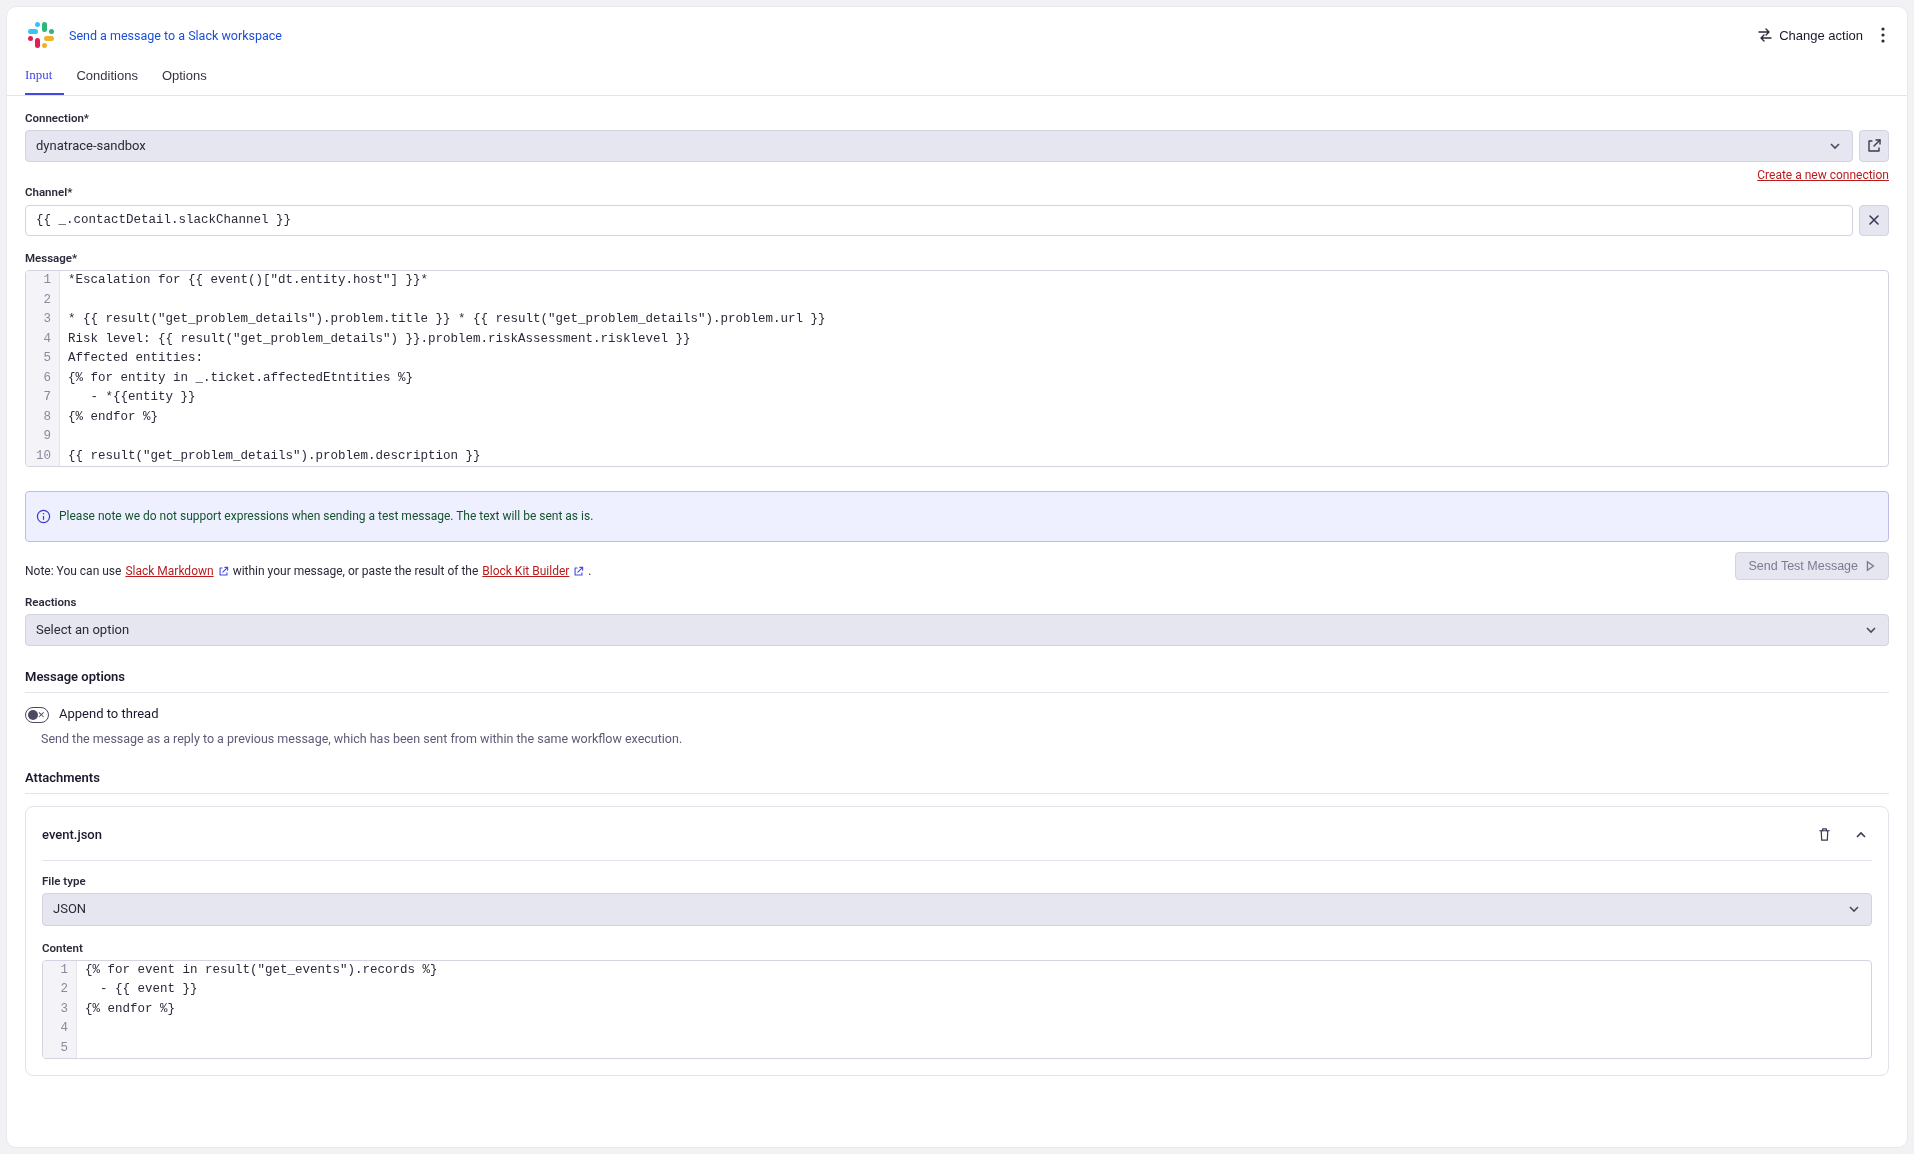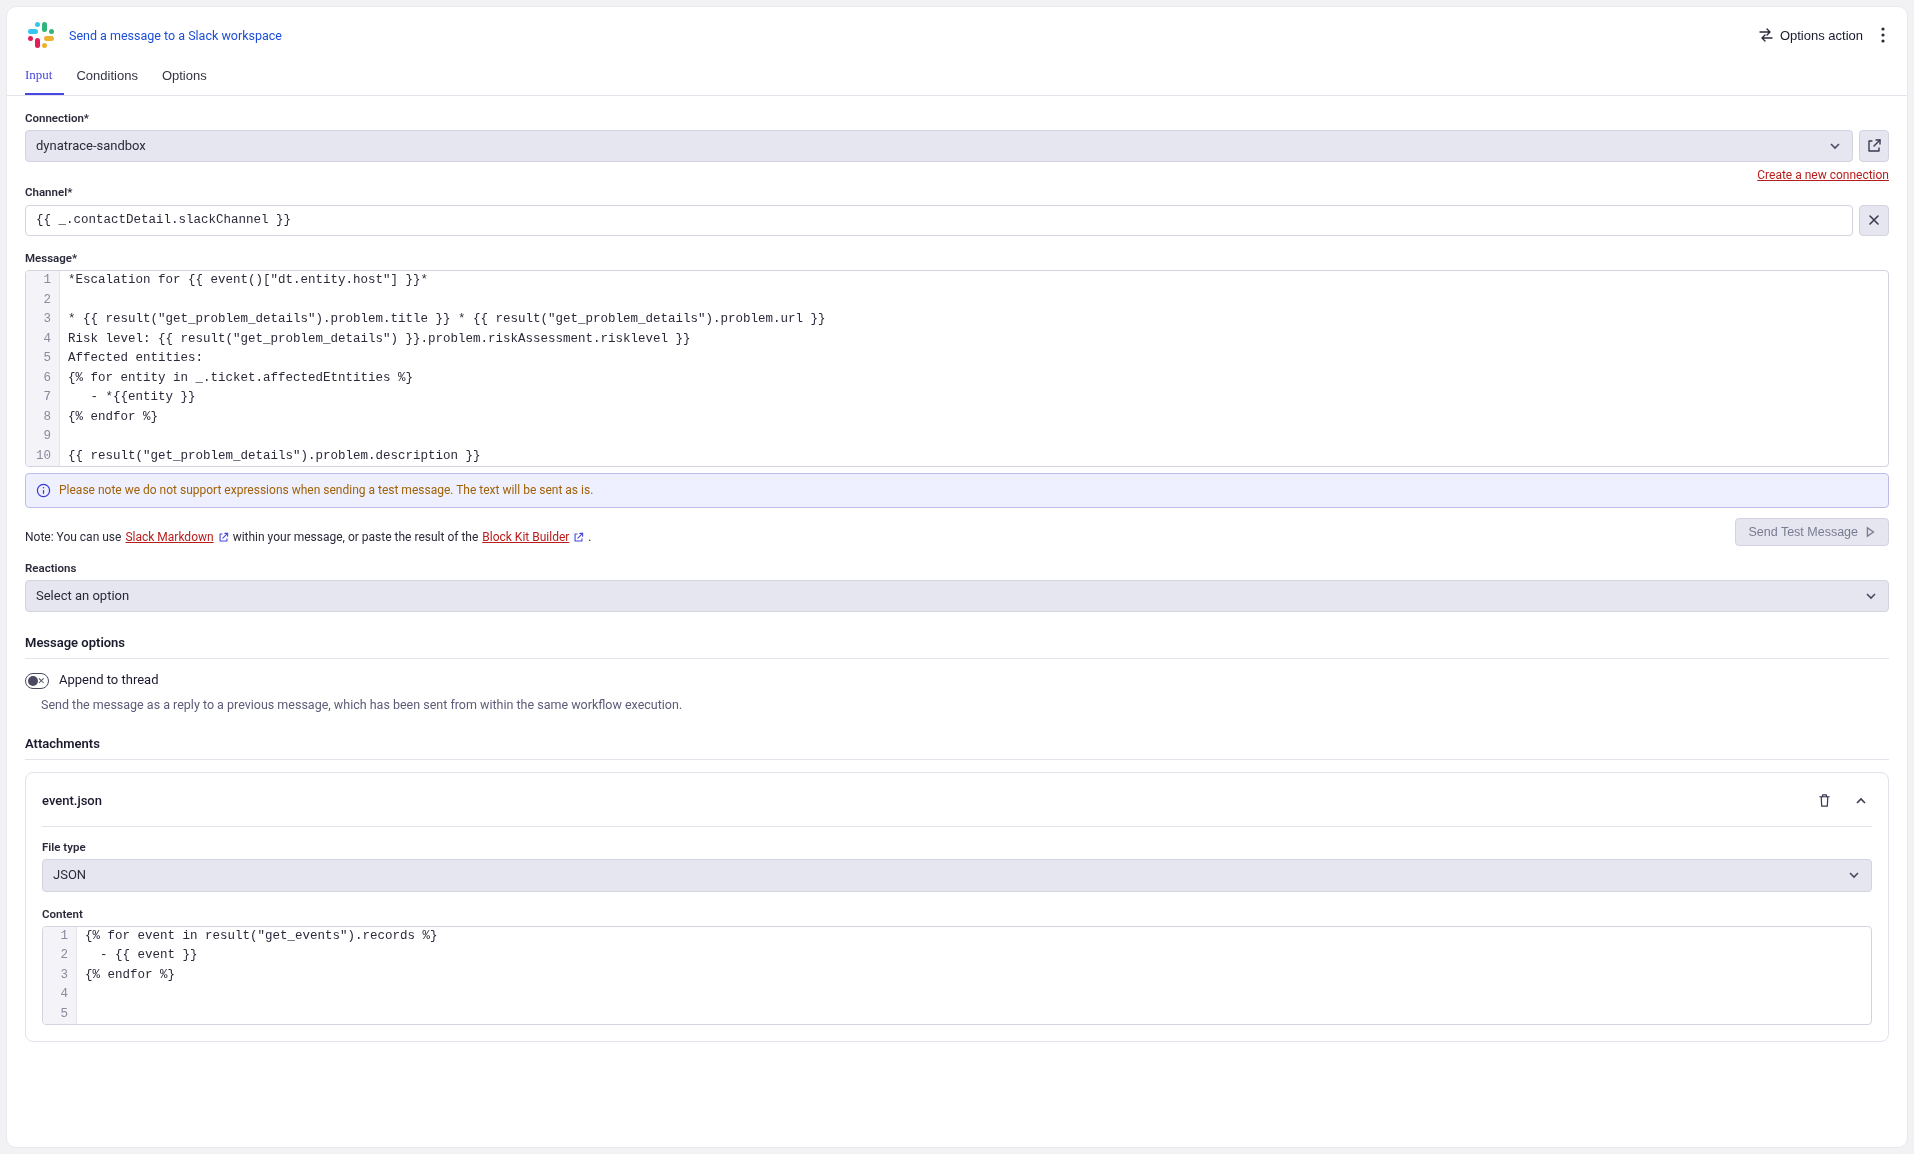--- a/index.html
+++ b/index.html
@@ -81,23 +81,23 @@
     font-size:12.5px; background:#fff;
   }
   .code-row { display:flex; }
   .gutter {
     width:34px; text-align:right; padding:1px 8px 1px 0;
     color:#8a8aa0; background:#f3f3f8; border-right:1px solid #e3e3ec;
     user-select:none;
   }
   .code-line { padding:1px 8px; white-space:pre; flex:1; color:#2a2a3a; }
   .info-banner {
-    margin-top:6px; border:1px solid #bdbde8; background:#eef0ff;
-    border-radius:4px; padding:8px 10px; display:flex; gap:8px; align-items:center;
-    color:#a16207; font-size:12px;
+    margin-top:24px; border:1px solid #bdbde8; background:#eef0ff;
+    border-radius:4px; padding:16px 10px; display:flex; gap:8px; align-items:center;
+    color:#14532d; font-size:12px;
   }
   .note-row { display:flex; align-items:flex-end; gap:4px; margin-top:10px; font-size:12px; color:#2a2a3a; flex-wrap:wrap;}
   .note-row .link { font-size:12px; display:inline-flex; align-items:center; gap:4px;}
   .send-test {
     margin-left:auto; background:#e6e6f0; border:1px solid #d3d3e2; border-radius:4px;
     padding:6px 12px; color:#7a7a92; font-size:12.5px; display:flex; align-items:center; gap:6px;
     cursor:pointer;
   }
   .section-title { font-size:13px; font-weight:600; margin:22px 0 6px; color:#1a1a2e; }
   .divider { height:1px; background:#e3e3ec; margin:6px 0 12px; }
@@ -144,21 +144,21 @@
       <div class="subtitle">Send a message to a Slack workspace</div>
     </div>
     <div class="header-actions">
       <button class="change-action">
         <span>
           <svg width="16" height="14" viewBox="0 0 16 14" stroke="#2a2a3a" stroke-width="1.4" fill="none" stroke-linecap="round" stroke-linejoin="round">
             <path d="M2 4 L12 4 M9 1 L12 4 L9 7"></path>
             <path d="M14 10 L4 10 M7 7 L4 10 L7 13"></path>
           </svg>
         </span>
-        <span>Options action</span>
+        <span>Change action</span>
       </button>
       <button class="icon-btn">
         <span>
           <svg width="4" height="16" viewBox="0 0 4 16" fill="#2a2a3a">
               <circle cx="2" cy="2" r="1.6"></circle>
               <circle cx="2" cy="8" r="1.6"></circle>
               <circle cx="2" cy="14" r="1.6"></circle>
             </svg>
         </span>
       </button>

